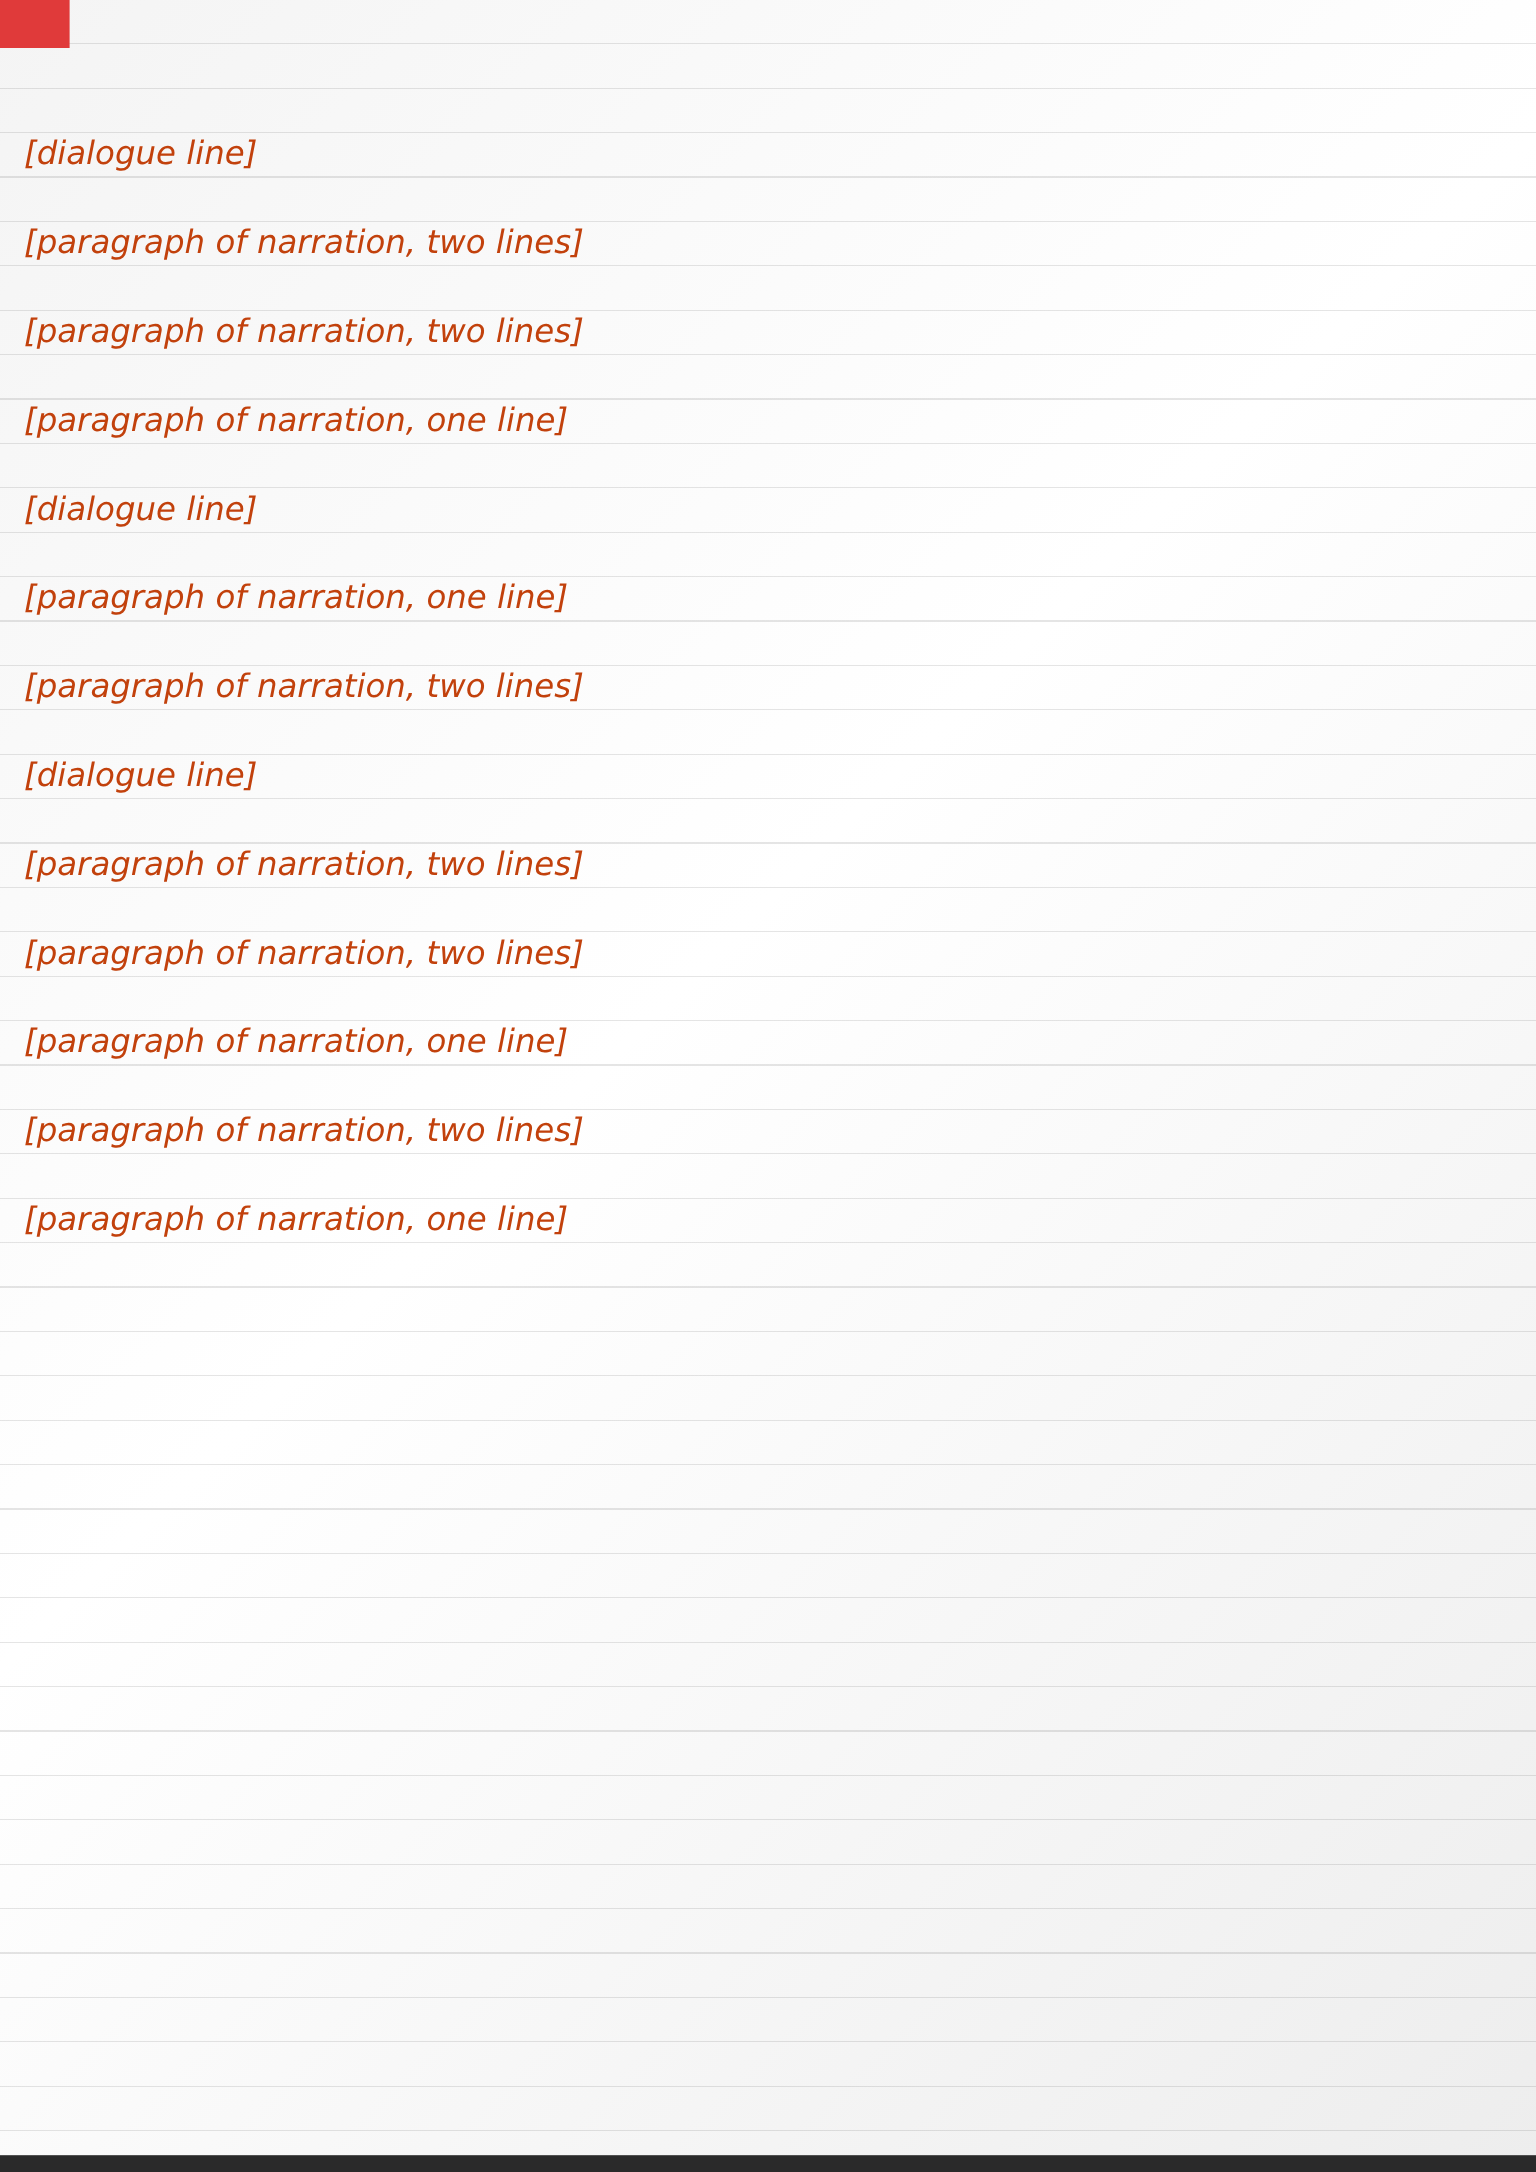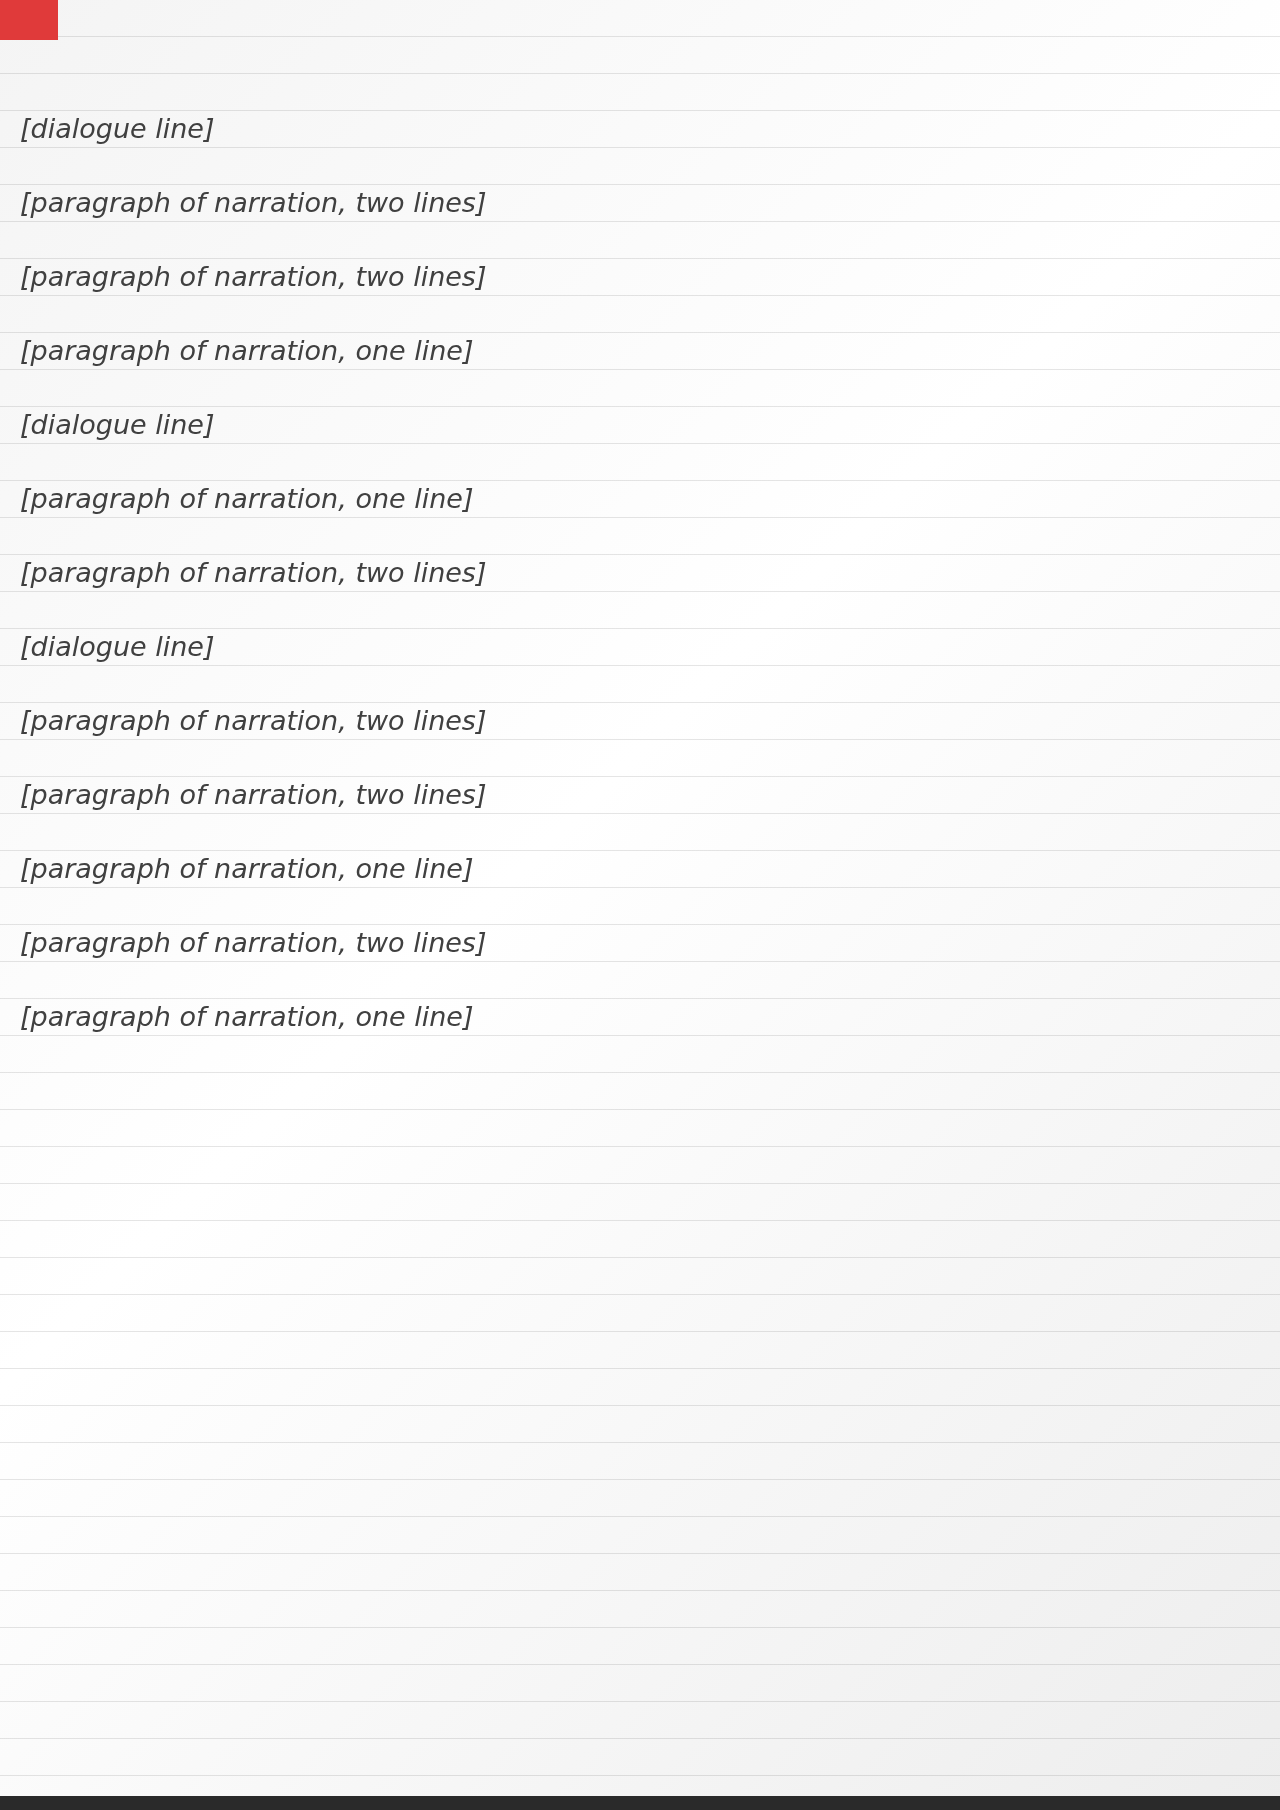--- a/index.html
+++ b/index.html
@@ -24,21 +24,21 @@
   }
   .bottom-bar{
     position:absolute;bottom:0;left:0;right:0;height:14px;
     background:#2a2a2a;
   }
   .page-body{
     position:absolute;top:110px;left:20px;right:20px;
   }
   .text-line{
     font-style:italic;
-    font-size:27px;color:#404040;
+    font-size:27px;color:#c2410c;
     line-height:37px;
     margin:0 0 37px 0;
     white-space:pre-wrap;
   }
 </style>
 </head>
 <body>
 
 <div class="ruled-lines"></div>
 <div class="corner-mark"></div>

